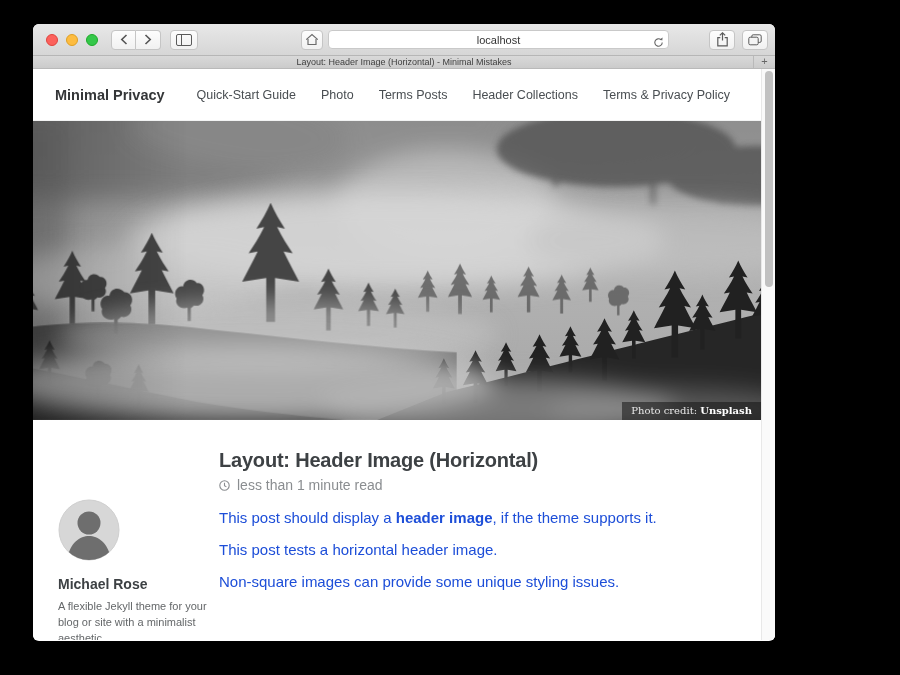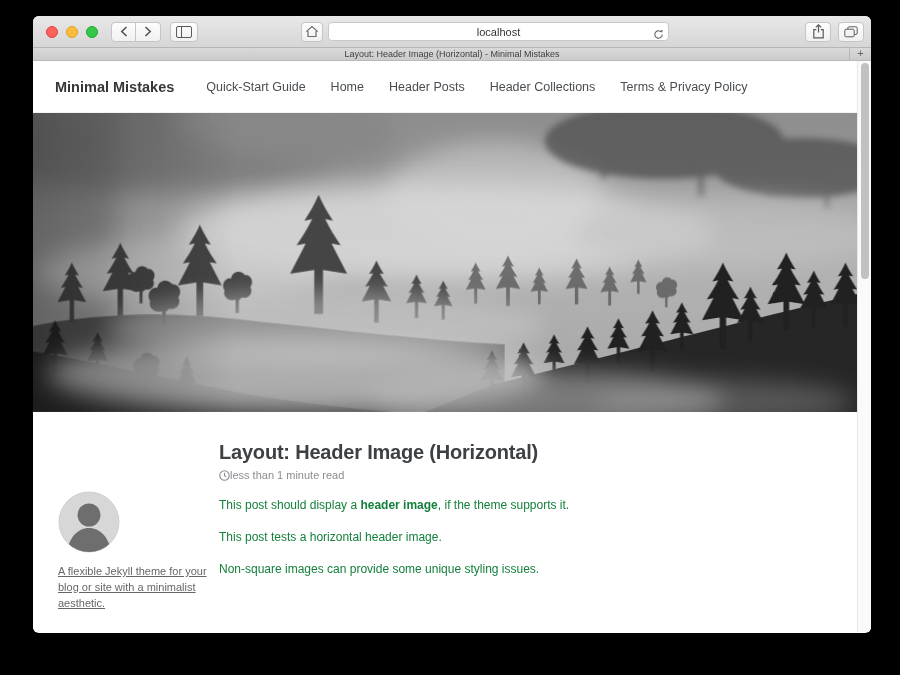--- a/index.html
+++ b/index.html
@@ -1,20 +1,20 @@
 <!DOCTYPE html>
 <html><head>
 <meta charset="utf-8">
 <style>
   * { margin:0; padding:0; box-sizing:border-box; }
   html,body { width:900px; height:675px; background:#000; overflow:hidden;
               font-family:"Liberation Sans", sans-serif; }
 
   
-  .window { position:absolute; left:33px; top:16px; width:838px; height:617px;
+  .window { position:absolute; left:33px; top:24px; width:742px; height:617px;
             border-radius:6px; overflow:hidden; background:#fff;
             box-shadow:0 18px 45px rgba(0,0,0,.65), 0 0 0 1px rgba(0,0,0,.35); }
 
   
   .toolbar { height:32px; background:linear-gradient(#e8e8e8,#d6d6d6);
              border-bottom:1px solid #b6b6b6; display:flex; align-items:center; }
   .lights { display:flex; gap:8px; margin-left:13px; }
   .light { width:12px; height:12px; border-radius:50%; display:inline-block; }
   .light.red    { background:#fc615c; border:1px solid #e0443e; }
   .light.yellow { background:#fdbc40; border:1px solid #dfa023; }
@@ -67,34 +67,34 @@
   .img-caption { position:absolute; right:0; bottom:0; background:rgba(20,20,20,.55);
                  color:#e8e8e8; font-family:"DejaVu Serif", serif; font-size:10px;
                  padding:3px 9px 4px; }
   .img-caption a { color:#fff; font-weight:bold; text-decoration:none; }
 
   
   .page { display:flex; padding:0 22px; }
   .sidebar { width:164px; flex:0 0 164px; margin-top:79px; padding-left:3px; }
   .avatar { width:62px; height:62px; }
   .author-name { font-size:14px; font-weight:bold; color:#3d4144; margin-top:11px; }
-  .author-bio { font-size:11px; color:#646769; line-height:1.45; margin-top:7px;text-decoration:underline; }
+  .author-bio { font-size:11px; color:#646769; line-height:1.45; margin-top:7px; }
   .main { flex:1; min-width:0; }
 
   .breadcrumb { margin-top:32px; font-size:11.5px; color:#3d4144; }
   .breadcrumb a { color:#52adc8; text-decoration:none; }
   .breadcrumb .sep { margin:0 3px; }
   .breadcrumb .current { font-weight:bold; }
 
   .post-title { margin-top:29px; font-size:20px; font-weight:bold; color:#3d4144;
                 letter-spacing:-0.2px; }
-  .post-meta { margin-top:5px; font-size:11px; color:#8a8d90; display:flex;
-               align-items:center; gap:0; }
+  .post-meta { margin-top:5px; font-size:14px; color:#8a8d90; display:flex;
+               align-items:center; gap:7px; }
   .post-body { margin-top:15px; }
-  .post-body p { font-size:12px; color:#15803d; line-height:19px; margin-bottom:13px; }
+  .post-body p { font-size:15px; color:#1d4ed8; line-height:19px; margin-bottom:13px; }
 </style>
 </head>
 <body>
 
 <div class="window">
 
   <div class="toolbar">
     <div class="lights">
       <span class="light red"></span>
       <span class="light yellow"></span>
@@ -151,25 +151,25 @@
 
   <div class="tabbar">
     <span class="tabtitle">Layout: Header Image (Horizontal) - Minimal Mistakes</span>
     <span class="newtab">+</span>
   </div>
 
   <div class="content">
     <div class="page-inner">
 
       <div class="masthead">
-        <span class="site-title">Minimal Mistakes</span>
+        <span class="site-title">Minimal Privacy</span>
         <nav class="nav">
           <a href="#">Quick-Start Guide</a>
-          <a href="#">Home</a>
-          <a href="#">Header Posts</a>
+          <a href="#">Photo</a>
+          <a href="#">Terms Posts</a>
           <a href="#">Header Collections</a>
           <a href="#">Terms &amp; Privacy Policy</a>
         </nav>
       </div>
 
       <div class="header-image">
         <svg viewBox="0 0 840 300" preserveAspectRatio="xMidYMid slice">
           <defs>
             <linearGradient id="sky" x1="0" y1="0" x2="0" y2="1">
               <stop offset="0" stop-color="#8d8d8d"></stop>
@@ -256,37 +256,39 @@
             <use href="#blob" transform="translate(105 232) scale(1.0)"></use>
             <use href="#pine" transform="translate(150 244) scale(0.9)"></use>
           </g>
           <g filter="url(#b12)">
             <ellipse cx="270" cy="262" rx="250" ry="38" fill="#cbcbcb" opacity="0.75"></ellipse>
             <ellipse cx="520" cy="288" rx="180" ry="30" fill="#bdbdbd" opacity="0.55"></ellipse>
             <ellipse cx="700" cy="290" rx="130" ry="22" fill="#9f9f9f" opacity="0.4"></ellipse>
           </g>
           <rect width="840" height="300" fill="url(#vign)"></rect>
         </svg>
+        <div class="img-caption"><span>Photo credit: </span><a href="#">Unsplash</a></div>
       </div>
 
       <div class="page">
 
         <div class="sidebar">
           <svg class="avatar" viewBox="0 0 62 62">
             <defs>
                 <clipPath id="avclip">
                   <circle cx="31" cy="31" r="30"></circle>
                 </clipPath>
               </defs>
             <circle cx="31" cy="31" r="30" fill="#d7d7d7" stroke="#cfcfcf"></circle>
             <g clip-path="url(#avclip)" fill="#6e6e6e">
               <circle cx="31" cy="24" r="11.5"></circle>
               <path d="M9 62 C11 44 22 37 31 37 C40 37 51 44 53 62 Z"></path>
             </g>
           </svg>
+          <div class="author-name">Michael Rose</div>
           <div class="author-bio">A flexible Jekyll theme for your blog or site with a minimalist aesthetic.</div>
         </div>
 
         <div class="main">
 
           <h1 class="post-title">Layout: Header Image (Horizontal)</h1>
 
           <div class="post-meta">
             <svg width="11" height="11" viewBox="0 0 11 11">
               <circle cx="5.5" cy="5.5" r="4.7" fill="none" stroke="#8a8d90" stroke-width="1.1"></circle>

